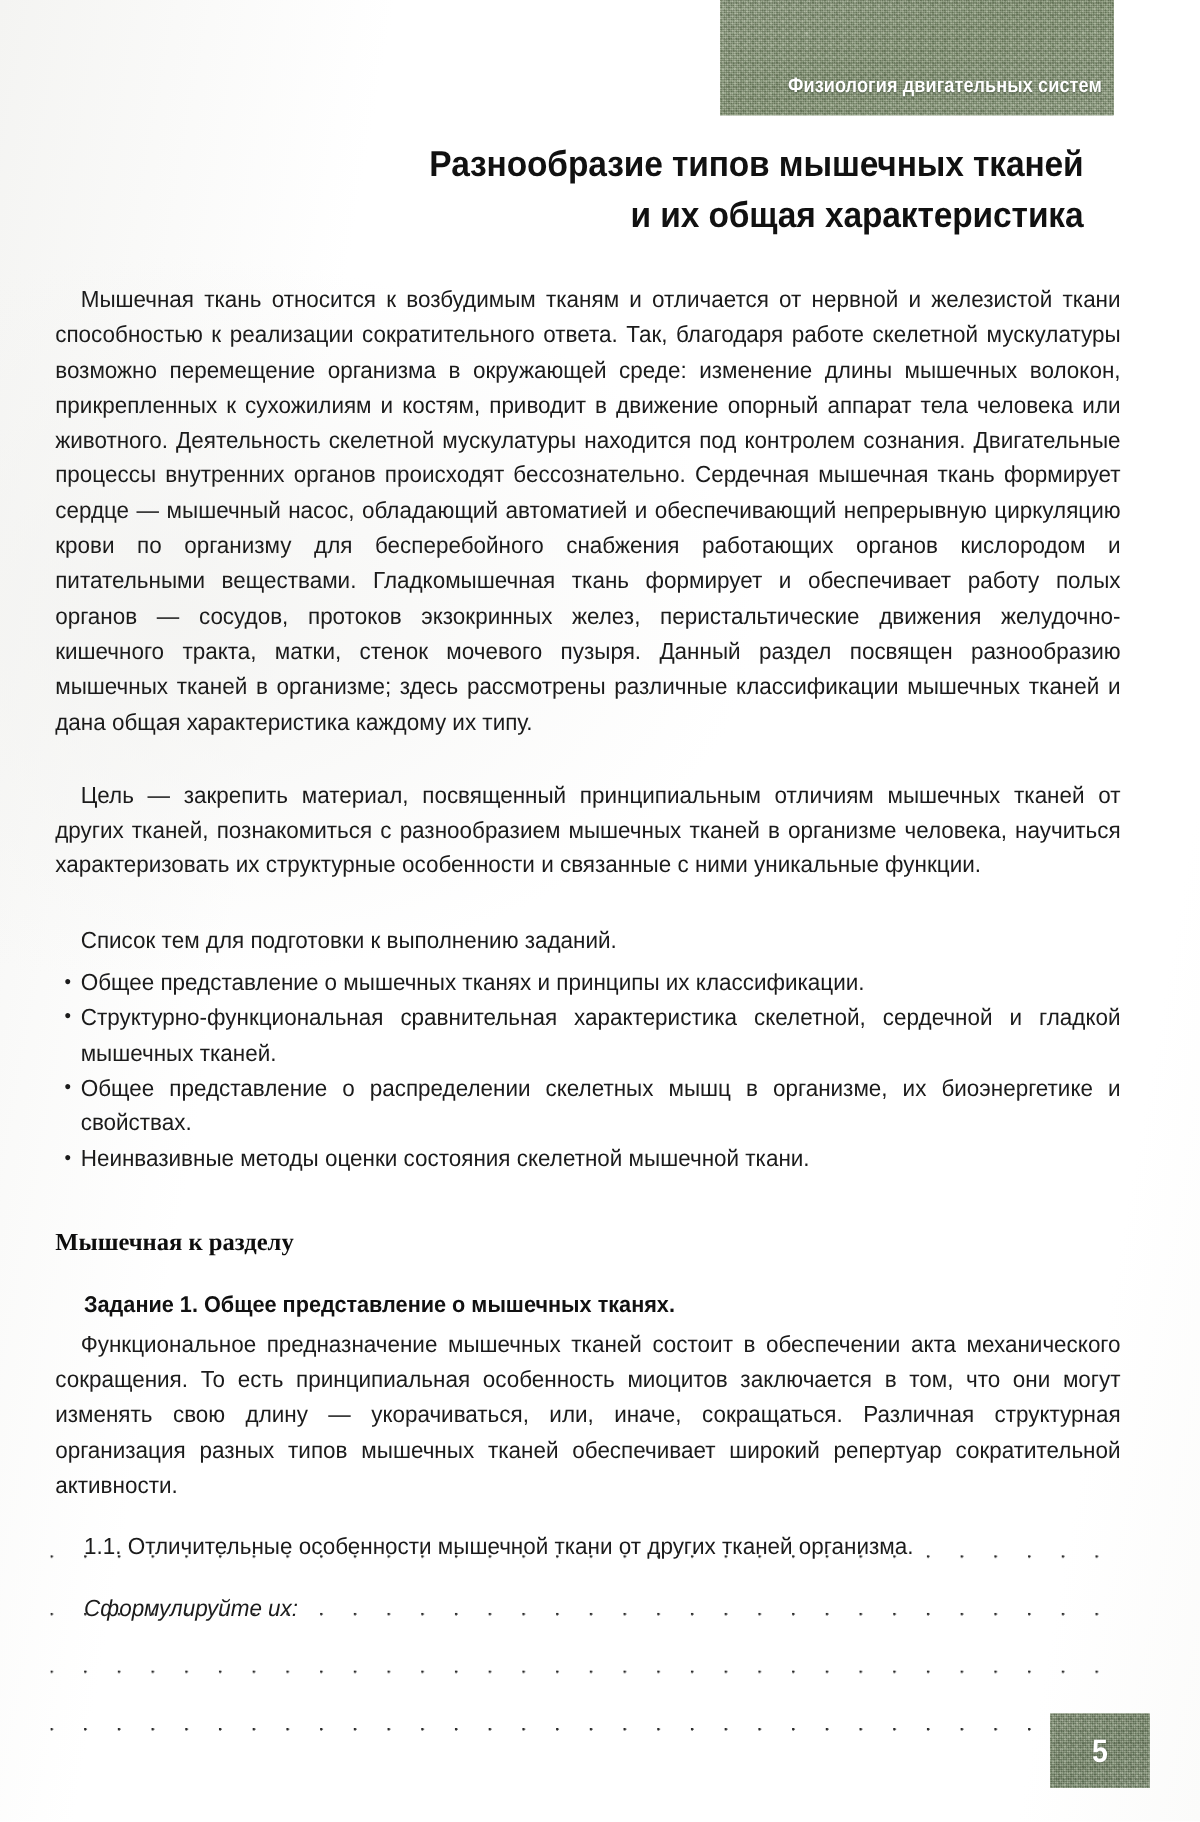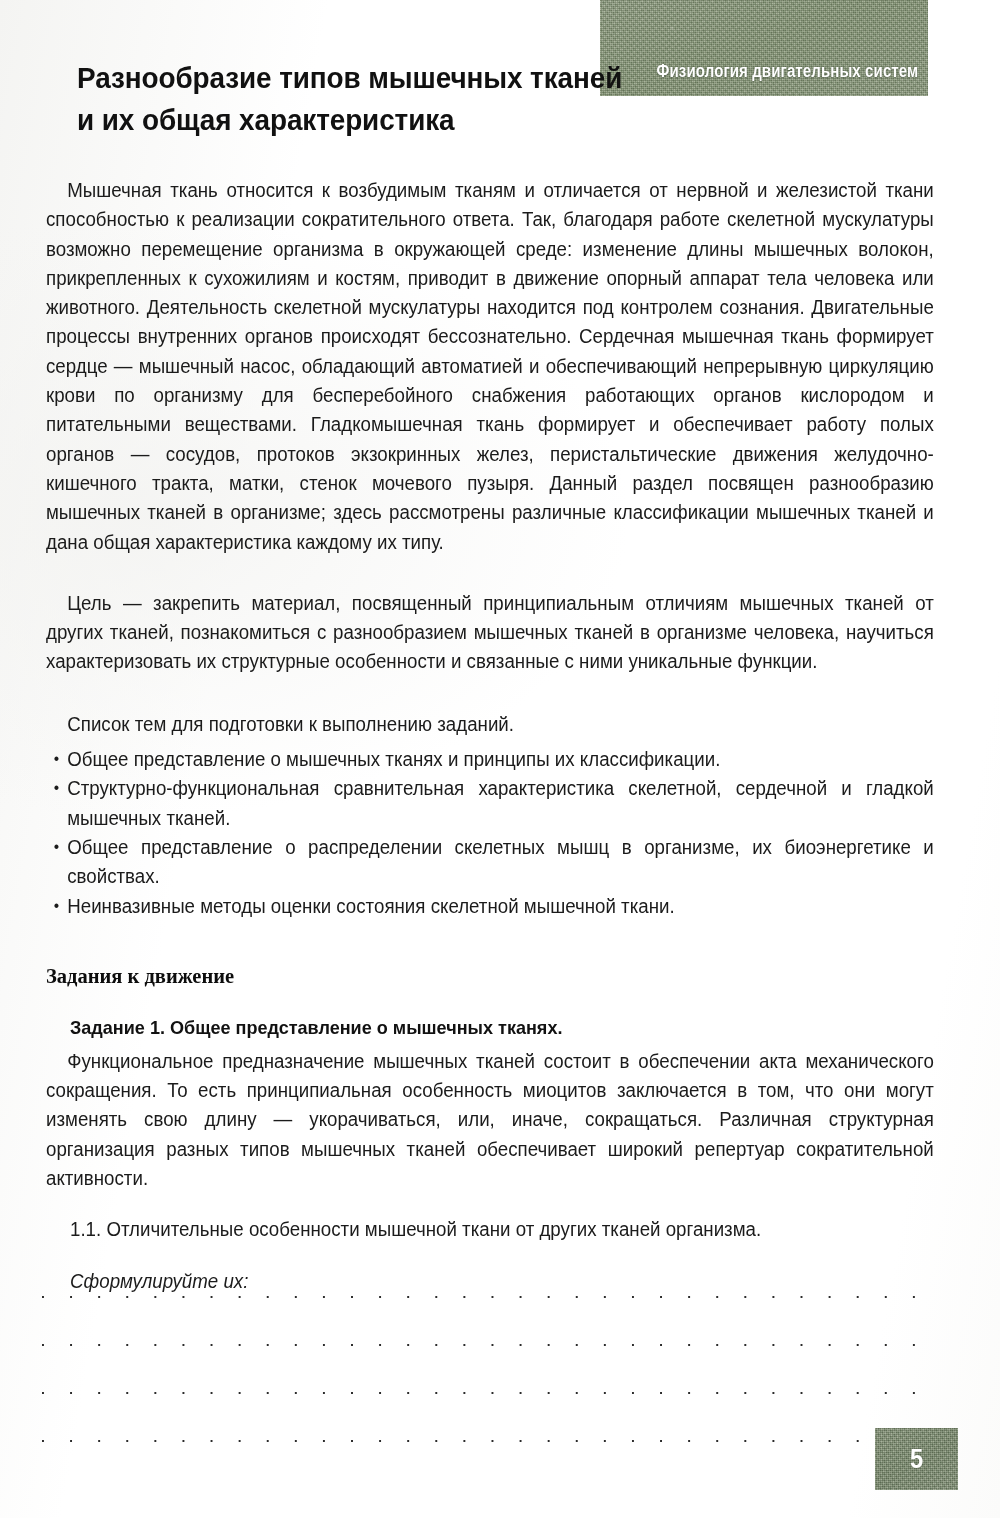--- a/index.html
+++ b/index.html
@@ -63,22 +63,22 @@
   .content {
     position: absolute;
     left: 46px;
     top: 0;
     width: 888px;
   }
 
   
   .headline {
     margin: 0;
-    padding-top: 58px;
-    text-align: left;
+    padding-top: 118px;
+    text-align: right;
     font-family: "Liberation Sans Narrow", "Liberation Sans", sans-serif;
     font-weight: bold;
     font-size: 30px;
     line-height: 40px;
     letter-spacing: -0.1px;
     color: #111111;
   }
   .headline .ln {
     display: block;
     transform: scaleX(0.93);
@@ -239,21 +239,21 @@
 
     <p class="para indent" id="topics-lead">Список тем для подготовки к выполнению заданий.</p>
 
     <ul class="bullets">
       <li>Общее представление о мышечных тканях и принципы их классификации.</li>
       <li>Структурно-функциональная сравнительная характеристика скелетной, сердечной и гладкой мышечных тканей.</li>
       <li>Общее представление о распределении скелетных мышц в организме, их биоэнергетике и свойствах.</li>
       <li>Неинвазивные методы оценки состояния скелетной мышечной ткани.</li>
     </ul>
 
-    <h2 class="section-head">Задания к движение</h2>
+    <h2 class="section-head">Мышечная к разделу</h2>
 
     <h3 class="task-head">Задание 1. Общее представление о мышечных тканях.</h3>
 
     <p class="para indent" id="task-paragraph">Функциональное предназначение мышечных тканей состоит в обеспечении акта механического сокращения. То есть принципиальная особенность миоцитов заключается в том, что они могут изменять свою длину — укорачиваться, или, иначе, сокращаться. Различная структурная организация разных типов мышечных тканей обеспечивает широкий репертуар сократительной активности.</p>
 
     <p class="subtask">1.1. Отличительные особенности мышечной ткани от других тканей организма.</p>
 
     <p class="prompt-italic">Сформулируйте их:</p>
 
   </div>

